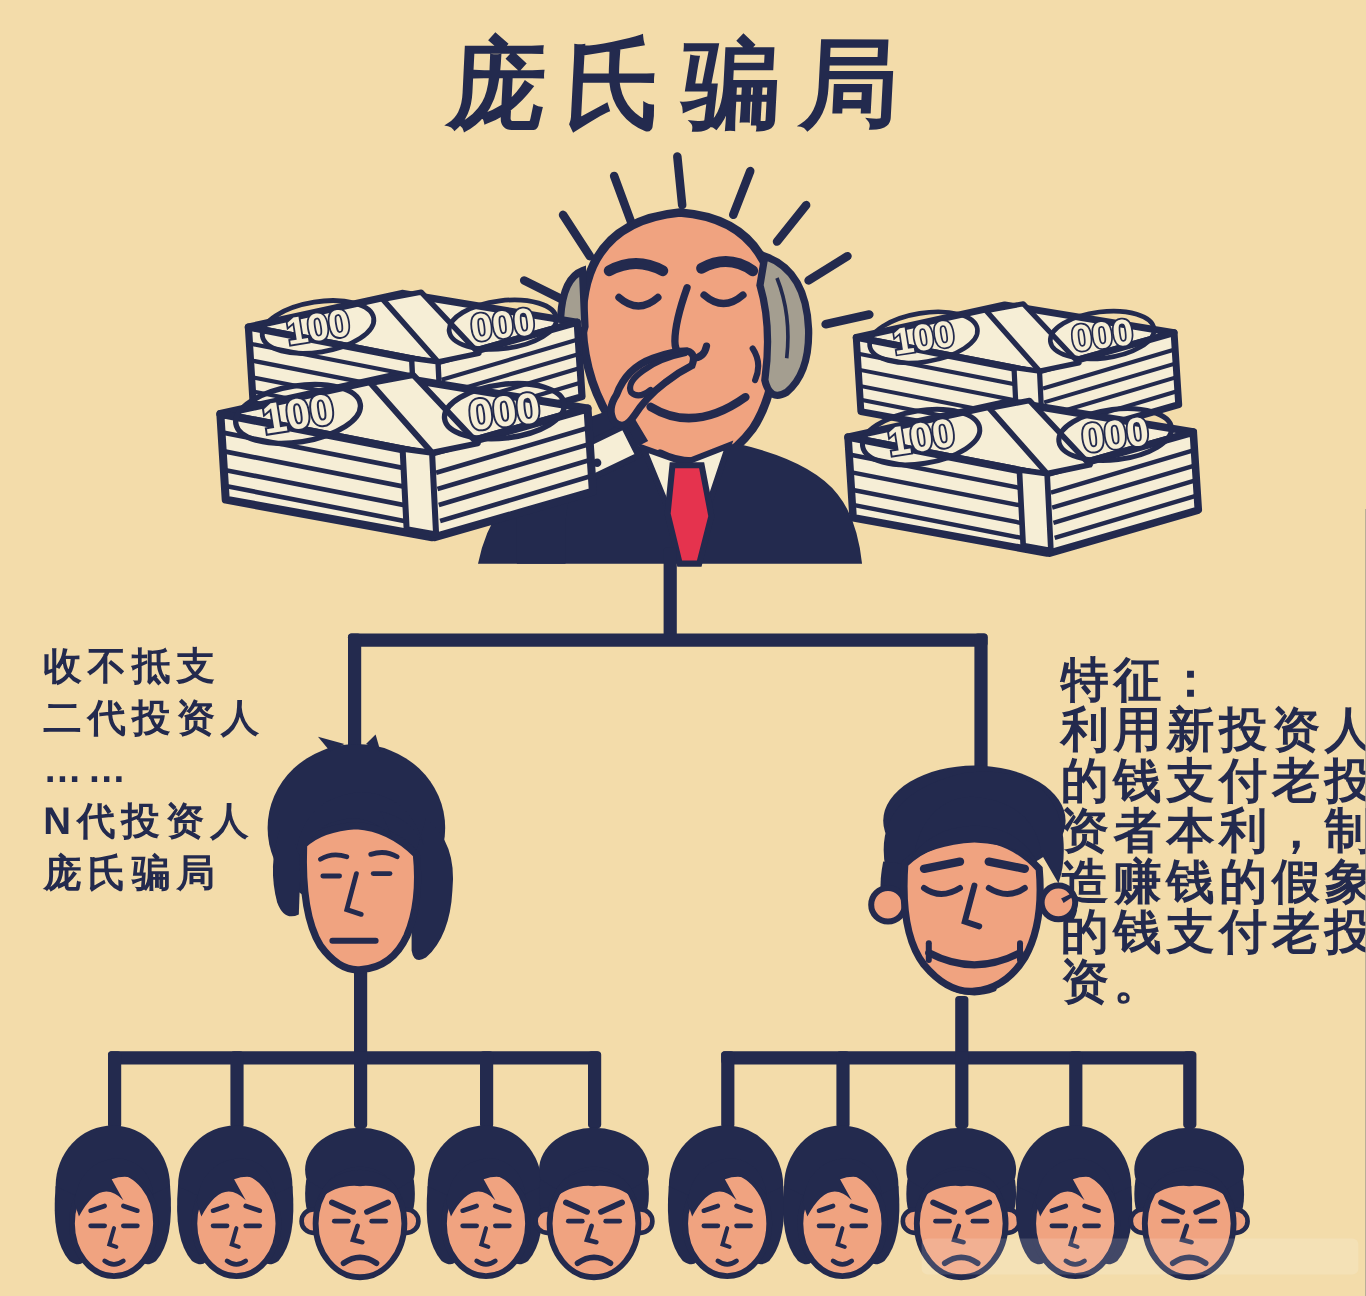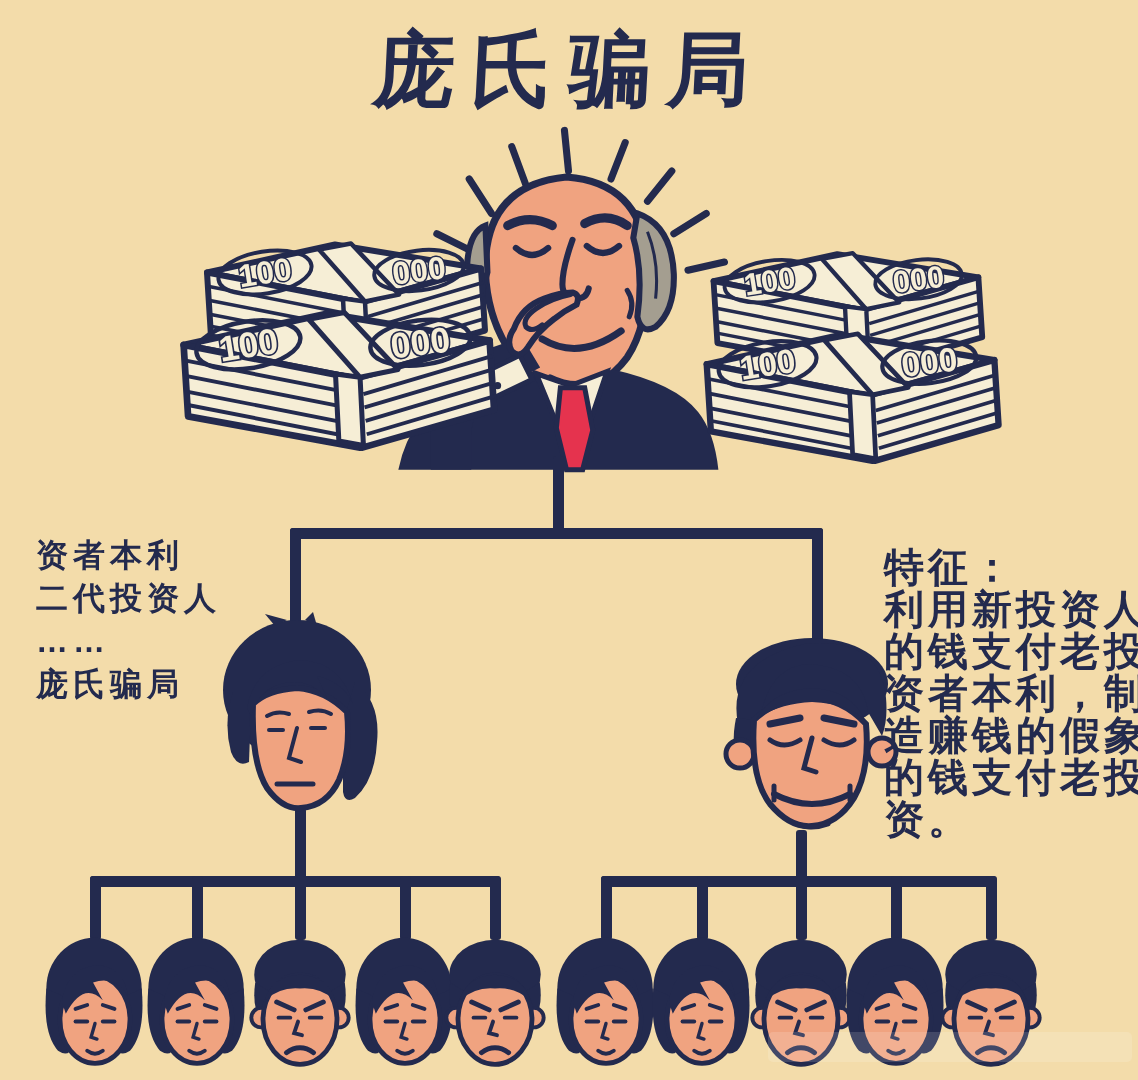--- a/index.html
+++ b/index.html
@@ -228,23 +228,24 @@
       <use href="#face-man"></use>
     </svg>
   <svg class="fig" style="left:837px;top:932px" width="118" height="146">
       <use href="#face-woman"></use>
     </svg>
   <svg class="fig" style="left:932px;top:932px" width="118" height="146">
       <use href="#face-man"></use>
     </svg>
 
   <div class="note note-left">
-    <div class="ln">资者本利</div>
+    <div class="ln">收不抵支</div>
     <div class="ln">二代投资人</div>
     <div class="ln">……</div>
+    <div class="ln">N代投资人</div>
     <div class="ln">庞氏骗局</div>
   </div>
 
   <div class="note note-right">
     <div class="ln">特征：</div>
     <div class="ln">利用新投资人</div>
     <div class="ln">的钱支付老投</div>
     <div class="ln">资者本利，制</div>
     <div class="ln">造赚钱的假象</div>
     <div class="ln">的钱支付老投</div>

